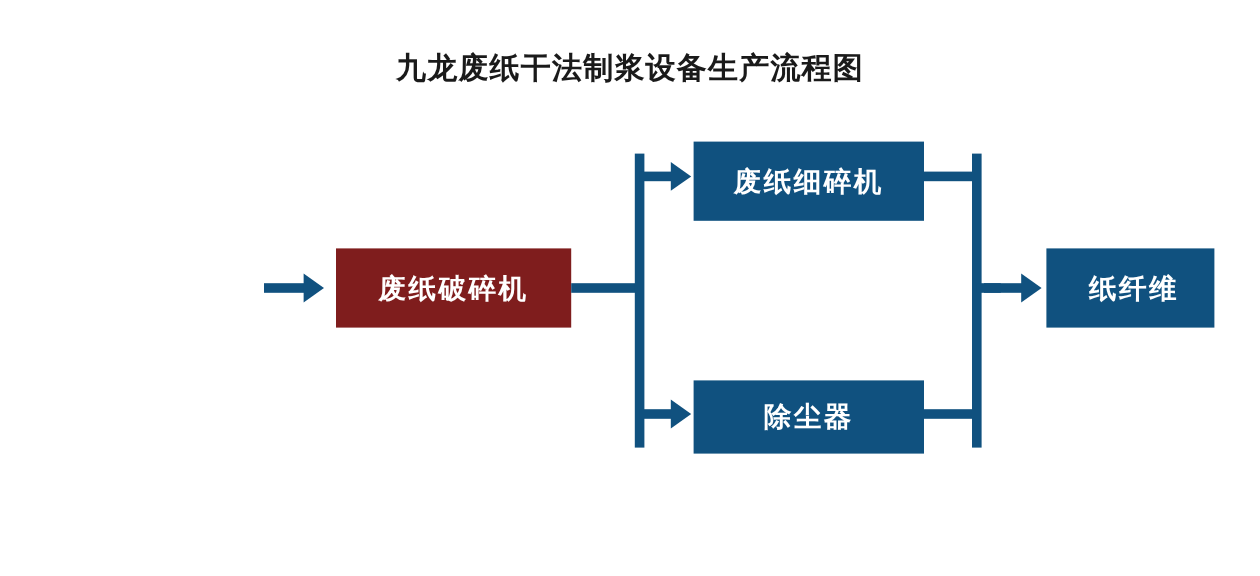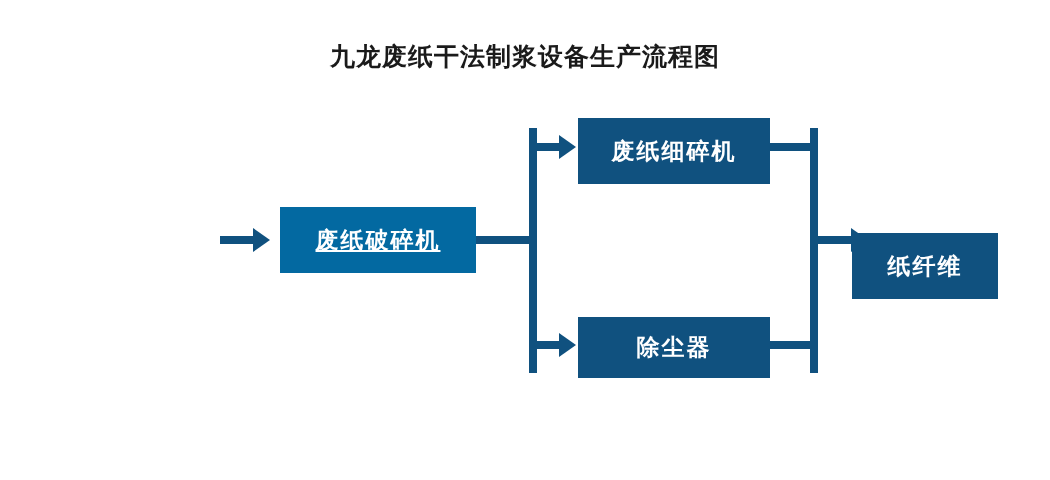--- a/index.html
+++ b/index.html
@@ -40,27 +40,27 @@
     justify-content: center;
     color: #ffffff;
     font-weight: bold;
     font-size: 23px;
     letter-spacing: 2px;
     white-space: nowrap;
     box-sizing: border-box;
     font-family: "DejaVu Sans", "Liberation Sans", sans-serif;
   }
   .node.blue   { background: #10517f; }
-  .node.red    { background: #0369a1; text-decoration: underline; }
+  .node.red    { background: #7f1d1d; }
 
   #node-waste-carton  { left: 32px;  top: 207px; width: 176px; height: 66px; }
   #node-crusher       { left: 280px; top: 207px; width: 196px; height: 66px; }
   #node-fine-crusher  { left: 578px; top: 118px; width: 192px; height: 66px; }
   #node-dust-collector{ left: 578px; top: 317px; width: 192px; height: 61px; }
-  #node-paper-fiber   { left: 852px; top: 207px; width: 146px; height: 66px; margin-top: 26px; }
+  #node-paper-fiber   { left: 872px; top: 207px; width: 146px; height: 66px; }
 
   
   .arrow-glyph {
     position: absolute;
     height: 0;
   }
   .arrow-glyph .shaft {
     position: absolute;
     left: 0;
     top: -4px;

